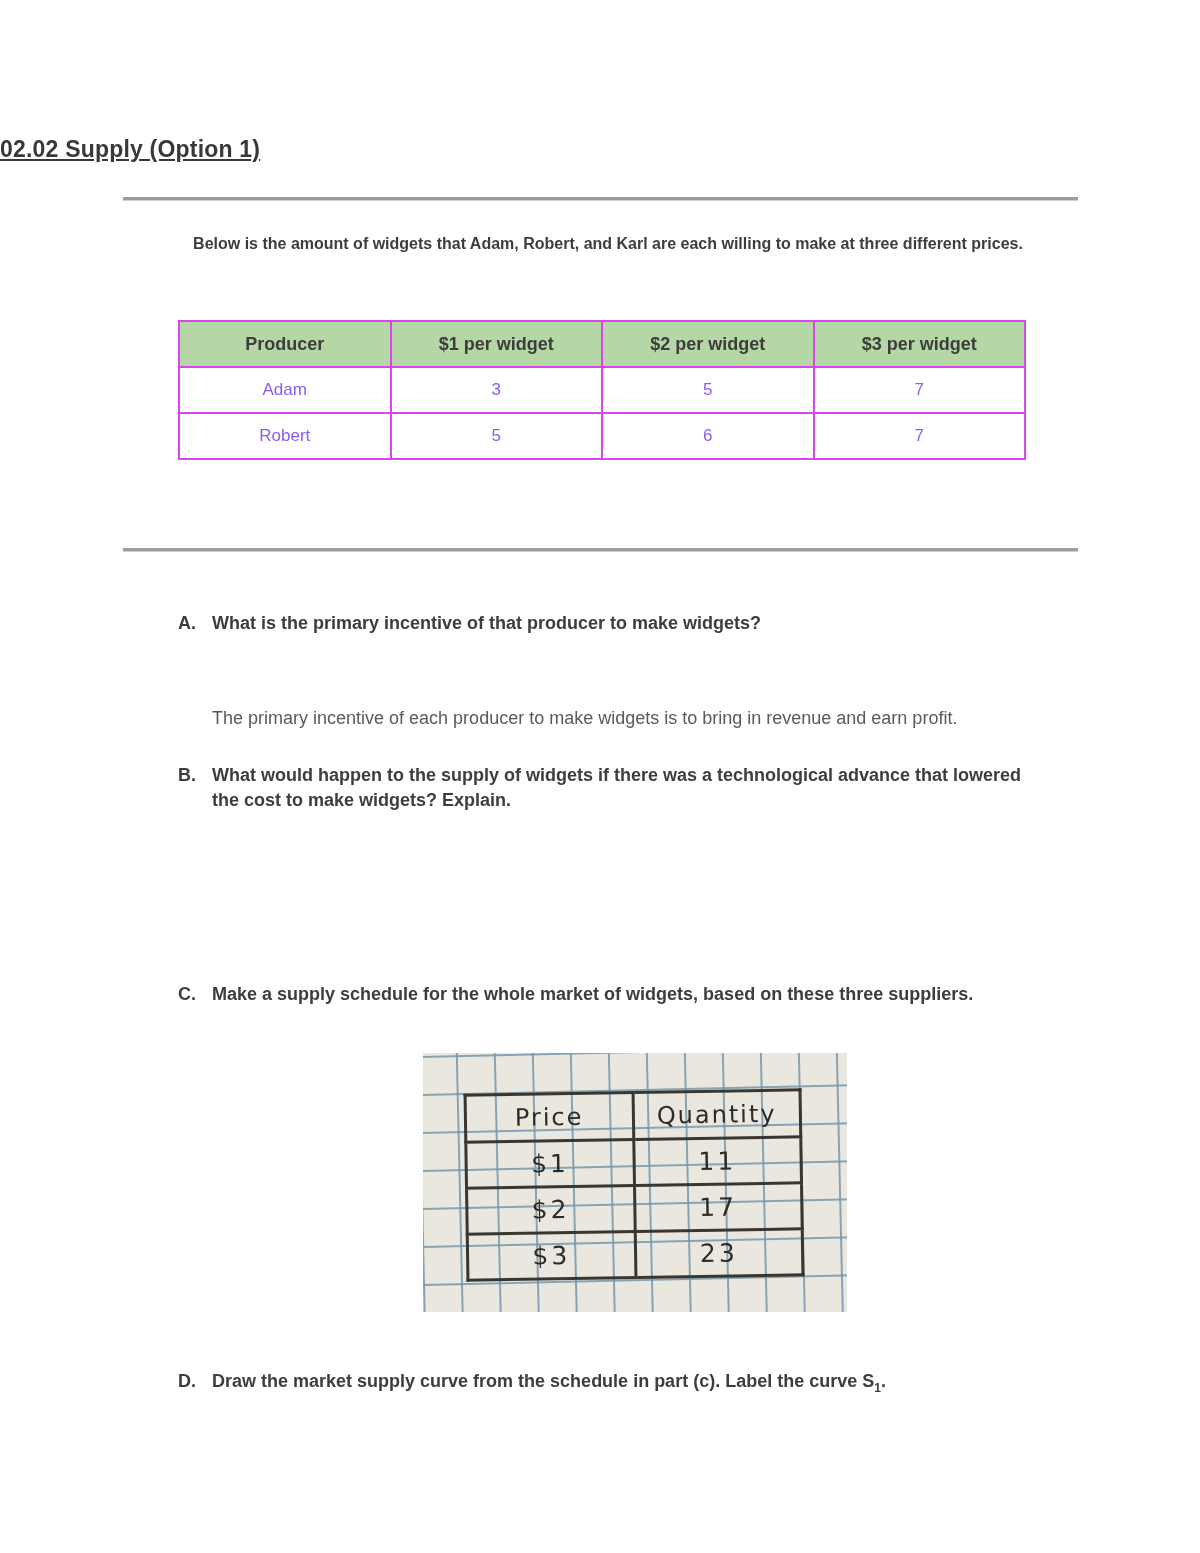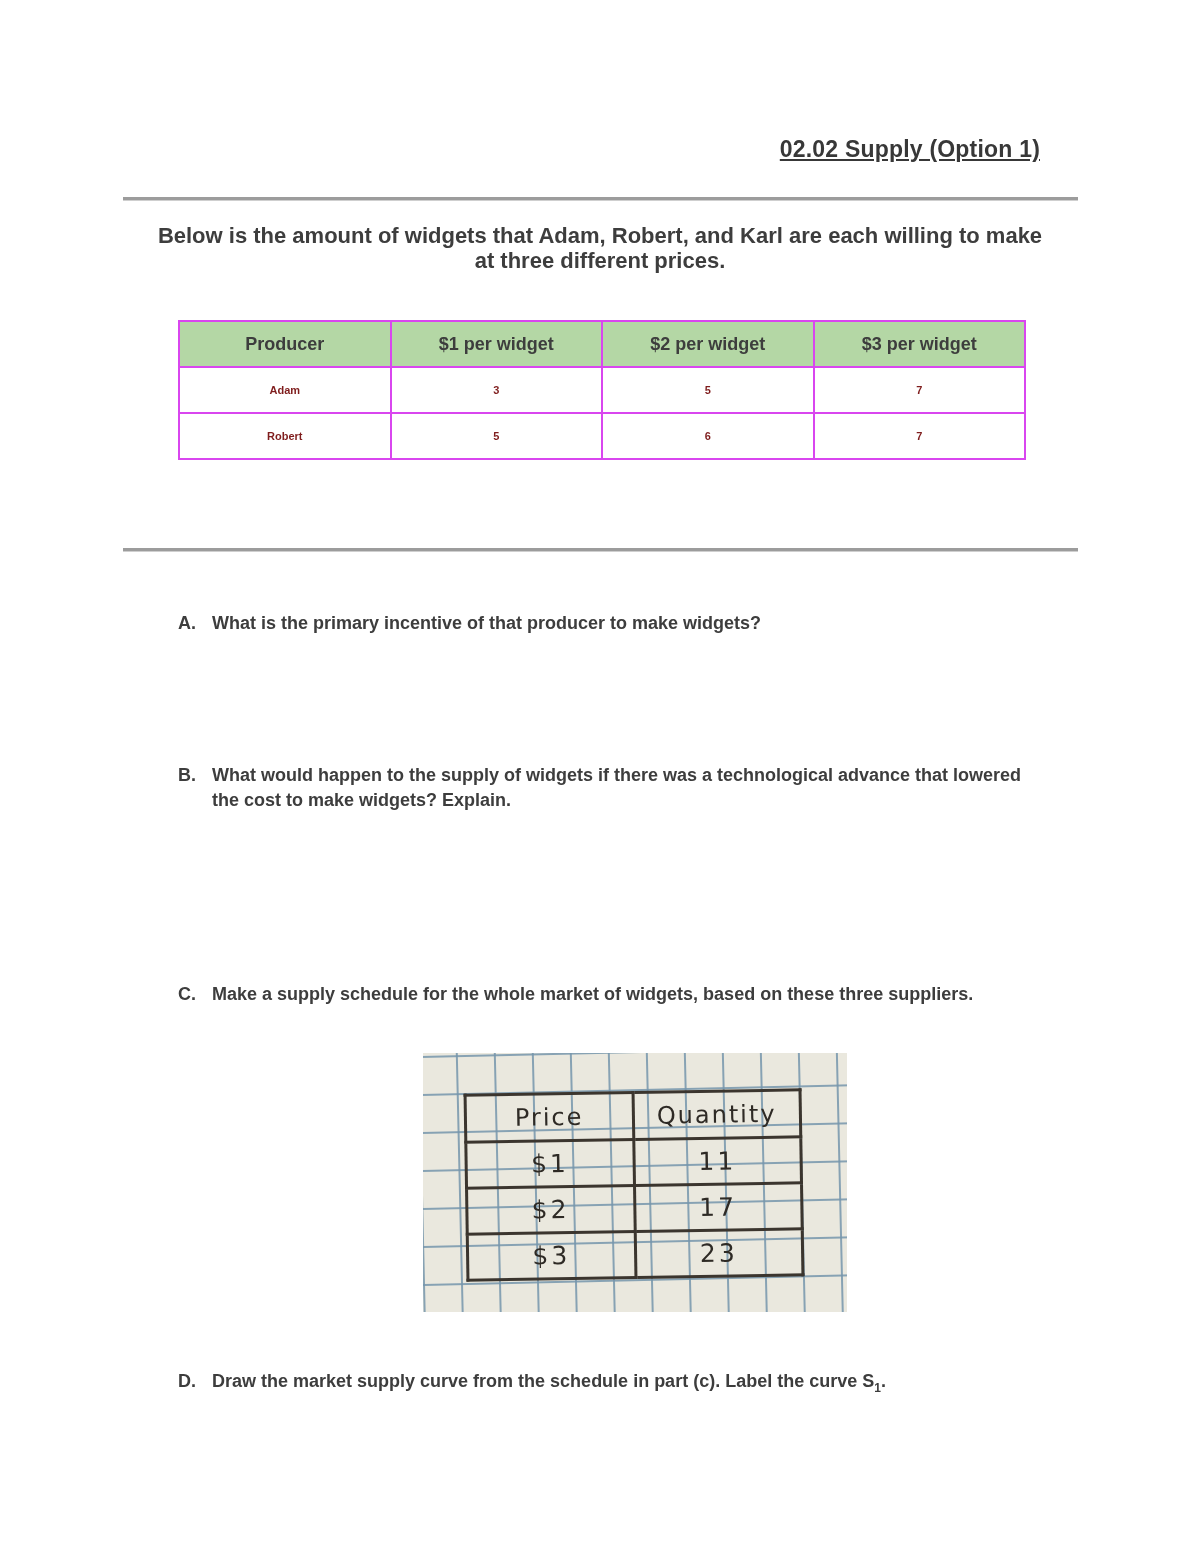--- a/index.html
+++ b/index.html
@@ -8,23 +8,23 @@
     width: 1200px;
     height: 1553px;
     background: #ffffff;
     font-family: "Liberation Sans", sans-serif;
     overflow: hidden;
   }
 
   
   .title {
     position: absolute;
-    top: 136px; left: 12px; width: 1028px;
+    top: 136px; left: 0; width: 1028px;
     margin: 0;
-    text-align: right;
+    text-align: left;
     font-size: 23px;
     font-weight: bold;
     color: #383838;
     text-decoration: underline;
     letter-spacing: 0.2px;
   }
 
   
   .hr {
     position: absolute;
@@ -34,23 +34,23 @@
     background: #9c9c9c;
     border-bottom: 1px solid #cfcfcf;
   }
   .hr1 { top: 197px; }
   .hr2 { top: 548px; }
 
   
   .intro {
     position: absolute;
     top: 223px; left: 150px; width: 900px;
-    margin: 0;
+    margin: 8px;
     text-align: center;
-    font-size: 22px;
+    font-size: 16px;
     font-weight: bold;
     color: #3d3d3d;
     line-height: 25px;
   }
 
   
   .producer-table {
     position: absolute;
     top: 320px; left: 178px;
     width: 848px;
@@ -64,23 +64,23 @@
     vertical-align: middle;
   }
   .producer-table th {
     background: #b4d7a5;
     font-size: 18px;
     font-weight: bold;
     color: #3d3d3d;
   }
   .producer-table td {
     background: #ffffff;
-    font-size: 11px;
-    font-weight: bold;
-    color: #7f1d1d;
+    font-size: 17px;
+    font-weight: normal;
+    color: #8b5cf6;
   }
 
   
   .q-block {
     position: absolute;
     left: 178px;
     width: 866px;
     display: flex;
     align-items: flex-start;
   }
@@ -197,20 +197,21 @@
       </tr>
     </tbody>
   </table>
 
   <div class="hr hr2"></div>
 
   <div class="q-block qa">
     <span class="q-label">A.</span>
     <span class="q-text">What is the primary incentive of that producer to make widgets?</span>
   </div>
+  <p class="answer answer-a">The primary incentive of each producer to make widgets is to bring in revenue and earn profit.</p>
 
   <div class="q-block qb">
     <span class="q-label">B.</span>
     <span class="q-text">What would happen to the supply of widgets if there was a technological advance that lowered the cost to make widgets? Explain.</span>
   </div>
 
   <div class="q-block qc">
     <span class="q-label">C.</span>
     <span class="q-text">Make a supply schedule for the whole market of widgets, based on these three suppliers.</span>
   </div>

